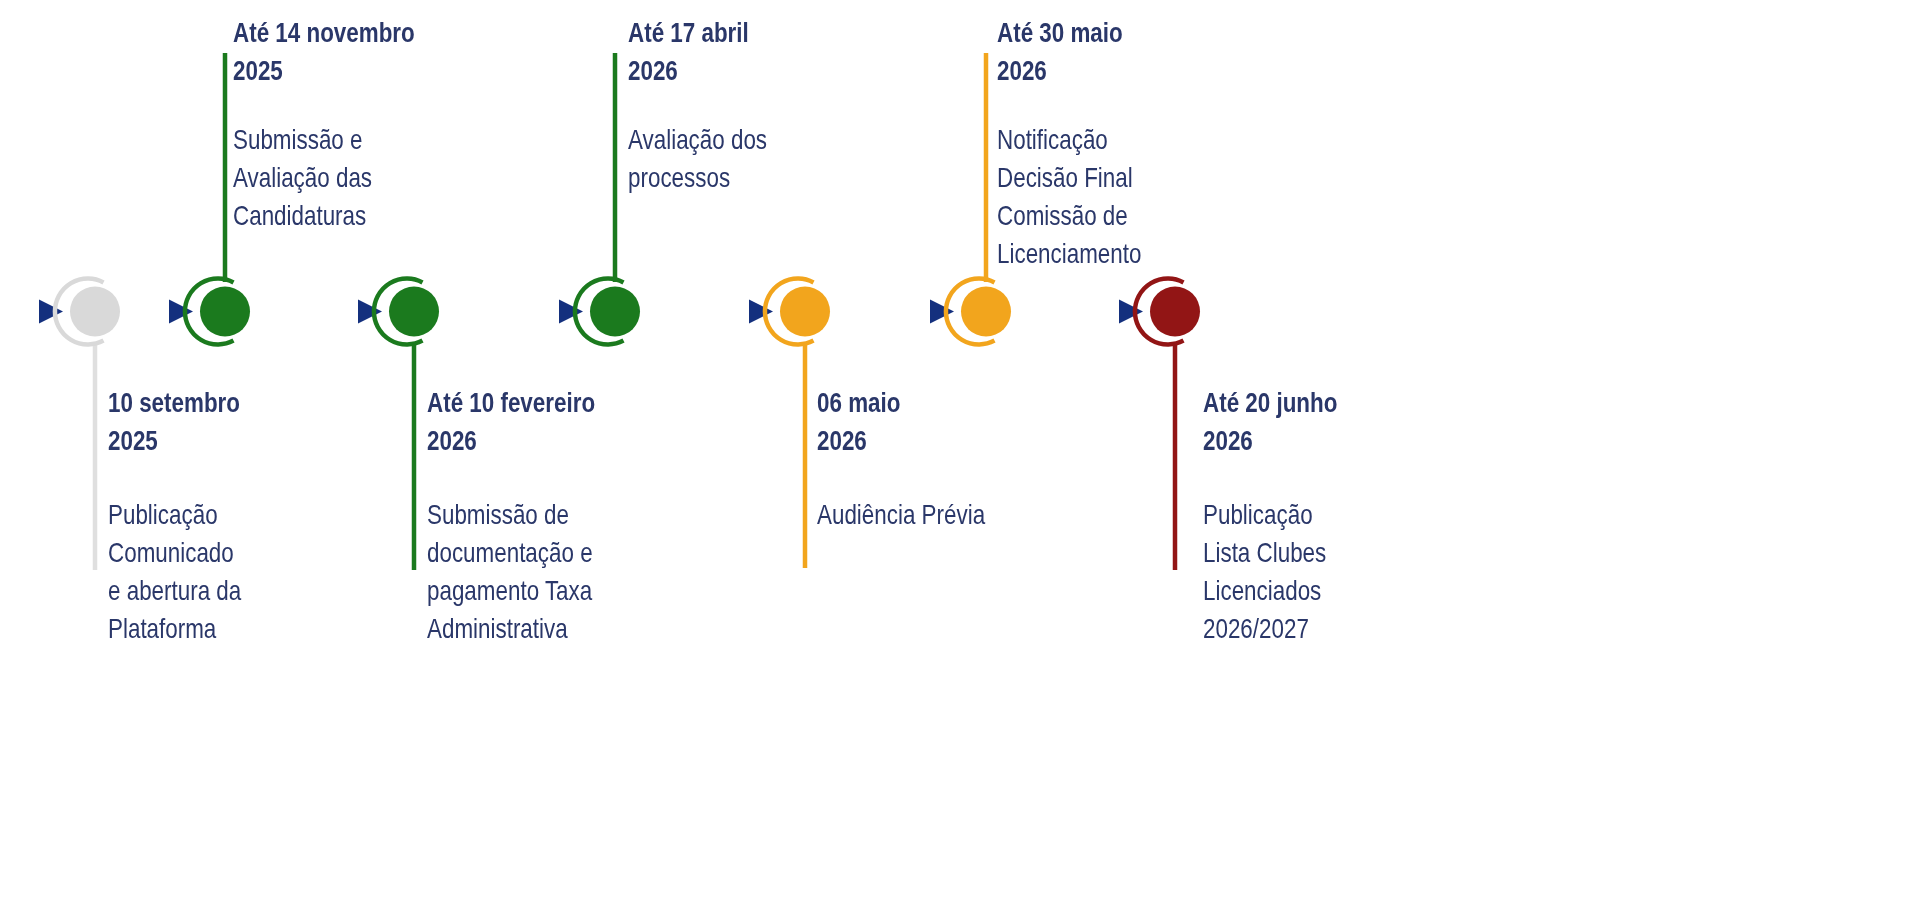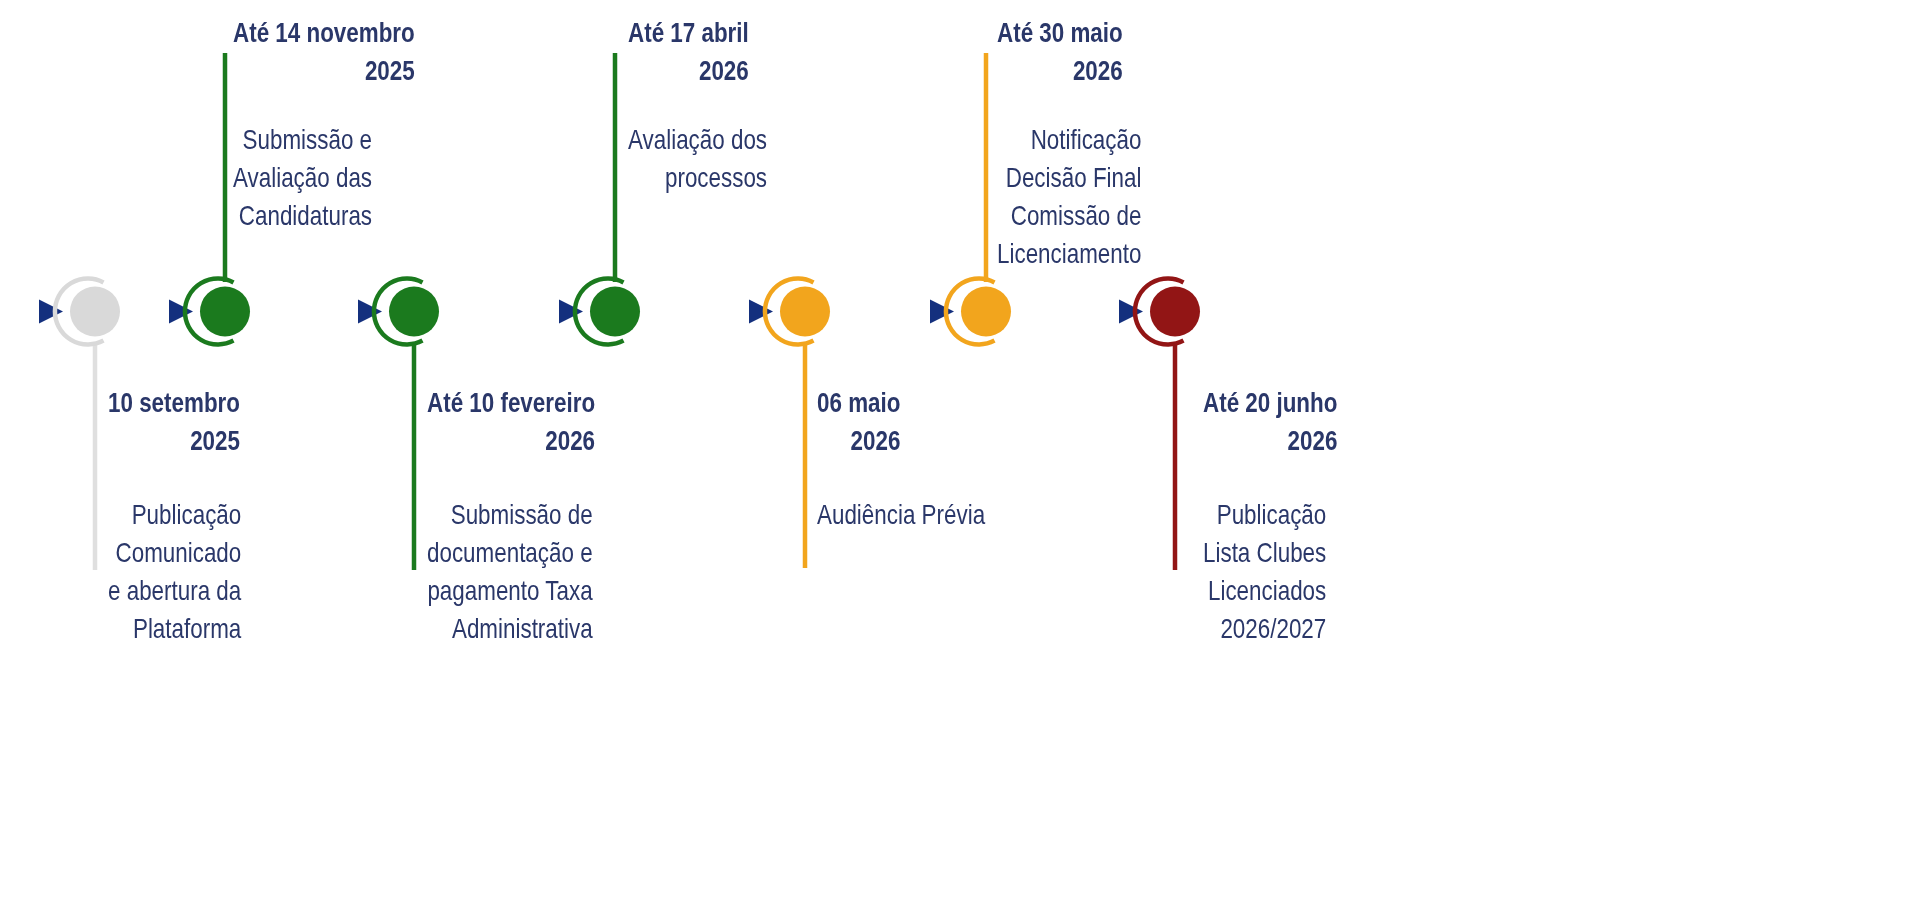--- a/index.html
+++ b/index.html
@@ -5,21 +5,21 @@
   * { margin: 0; padding: 0; box-sizing: border-box; }
   html, body { background: #ffffff; }
   .canvas {
     position: relative;
     width: 1919px;
     height: 913px;
     background: var(--bg, #ffffff);
     overflow: hidden;
     font-family: "Liberation Sans", "DejaVu Sans", sans-serif;
   }
-  .milestone { position: absolute; inset: 0; text-align: right; }
+  .milestone { position: absolute; inset: 0; }
   .node-gfx { position: absolute; top: 0; width: 130px; height: 913px; }
   .mtext {
     position: absolute;
     color: var(--navy-text, #2A3769);
     white-space: pre-line;
     width: max-content;
     transform: scaleX(0.8);
     transform-origin: 0 0;
     font-size: 28px;
     line-height: 38px;

